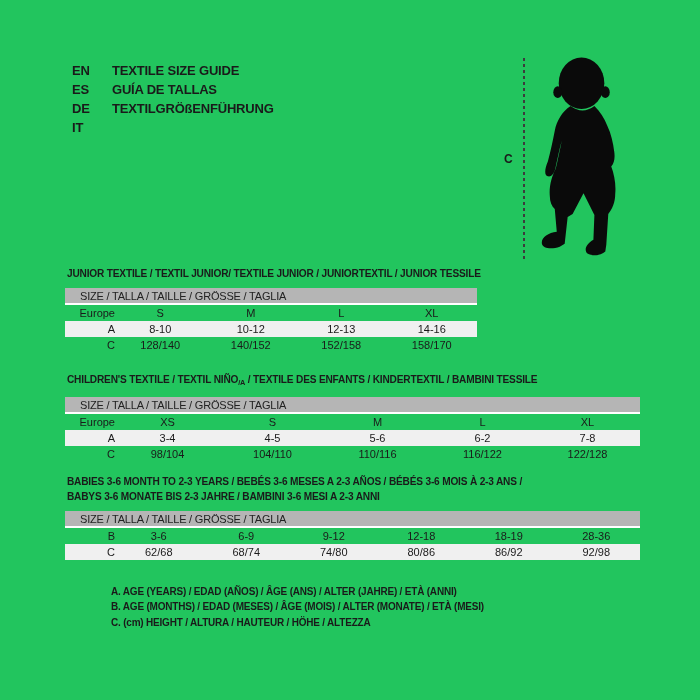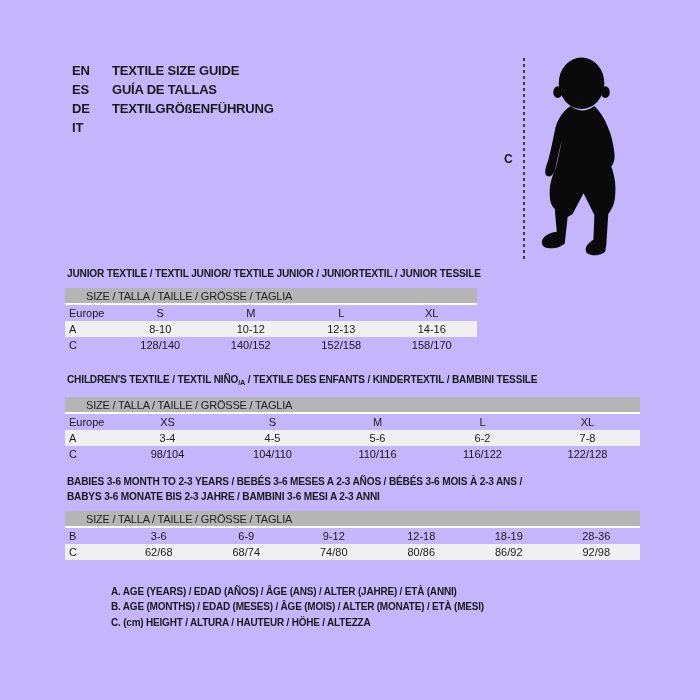--- a/index.html
+++ b/index.html
@@ -1,17 +1,17 @@
 <!DOCTYPE html>
 <html><head>
 <meta charset="utf-8">
 <style>
   html, body { margin:0; padding:0; background:#ffffff; }
   .canvas {
-    position:relative; width:700px; height:700px; background:#c4b5fd;
+    position:relative; width:700px; height:700px; background:#22c55e;
     font-family:"Liberation Sans", sans-serif; color:#1a1a1a; overflow:hidden;
   }
 
   
   .lang-block { position:absolute; left:72px; top:61px; }
   .lang-row { display:flex; line-height:19px; font-weight:700; font-size:13px; letter-spacing:-0.2px; }
   .lang-code { width:40px; flex:0 0 40px; }
   .lang-text { white-space:nowrap; }
 
   
@@ -29,25 +29,25 @@
   .s3 { top:474px; width:575px; }
   .tbl-title {
     margin:0 0 7px 2px; font-size:11px; font-weight:700; letter-spacing:-0.2px;
     white-space:nowrap; transform:scaleX(0.92); transform-origin:left center; line-height:15px;
   }
   .sub { font-size:8px; vertical-align:-2px; }
   table.size-table { width:100%; border-collapse:collapse; table-layout:fixed; font-size:11px; }
   col.c-label { width:50px; }
   th.bar {
     background:#b5b5b5; height:15px; font-weight:400; text-align:left;
-    padding:0 0 0 21px; font-size:11px; color:#222222; letter-spacing:-0.2px;
+    padding:0 0 0 15px; font-size:11px; color:#222222; letter-spacing:-0.2px;
     white-space:nowrap; overflow:hidden; border-bottom:2px solid #ffffff;
   }
   td { height:16px; text-align:center; padding:0; font-weight:400; white-space:nowrap; }
-  td.lbl { text-align:left; padding-left:4px;margin-left:43px; }
+  td.lbl { text-align:right; padding-left:4px;margin-left:43px; }
   tbody tr:nth-child(2) { background:#f0f0f0; }
 
   
   .footnotes { position:absolute; left:67px; top:584px; font-weight:700; font-size:10.5px; letter-spacing:-0.2px;margin-left:44px; }
   .footnote { line-height:15.3px; white-space:nowrap; transform:scaleX(0.95); transform-origin:left center; }
 </style>
 </head>
 <body>
 
 <div class="canvas">

